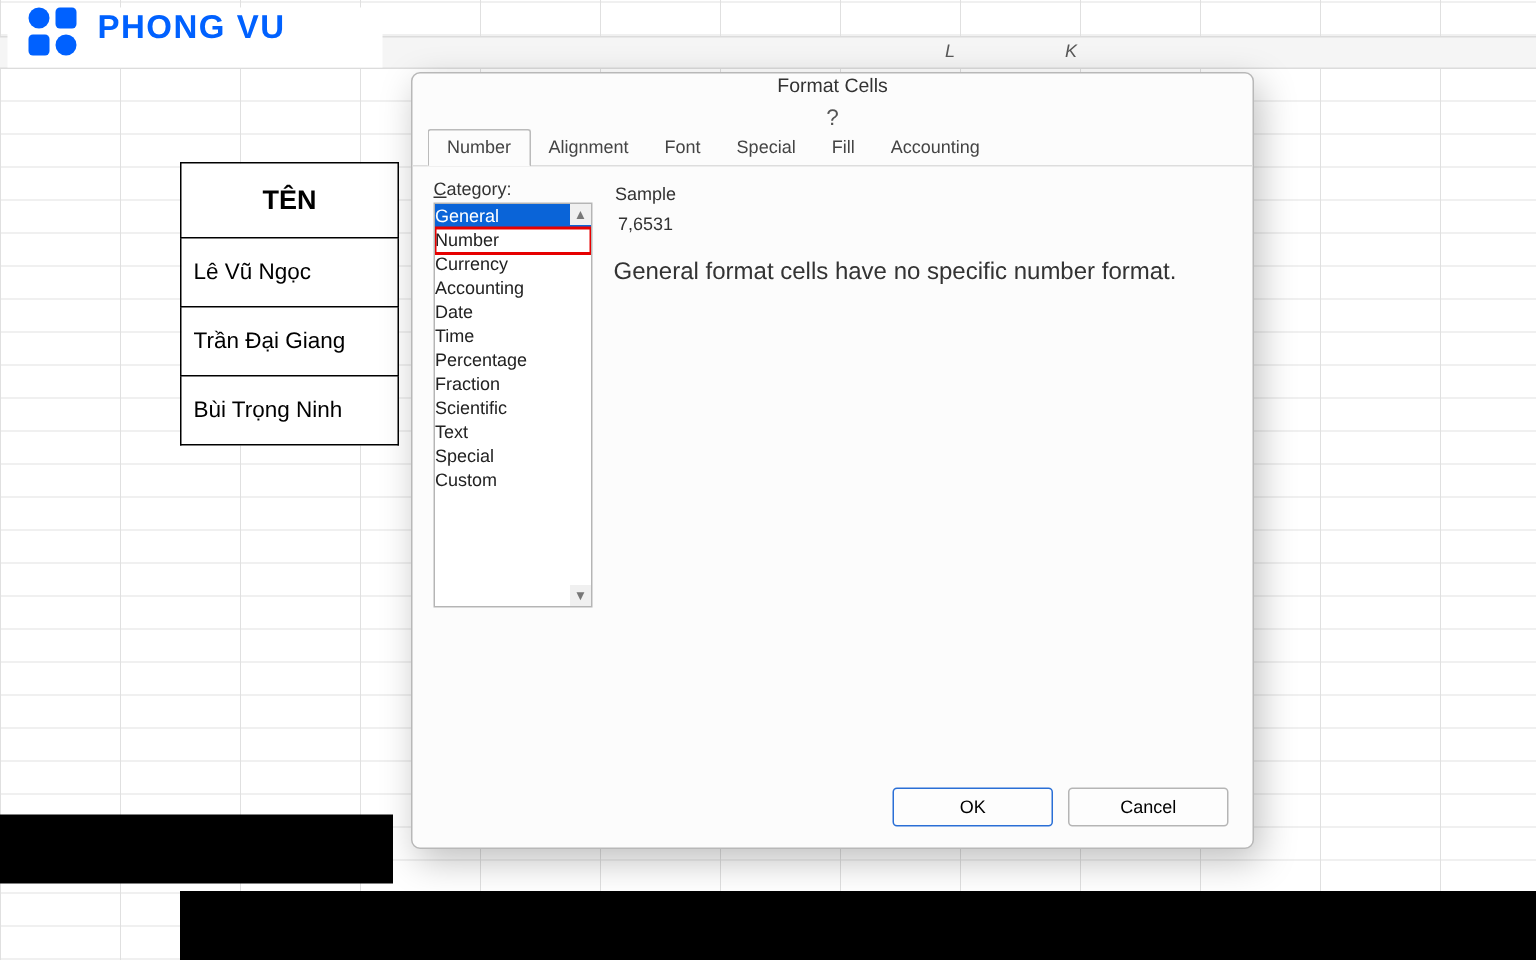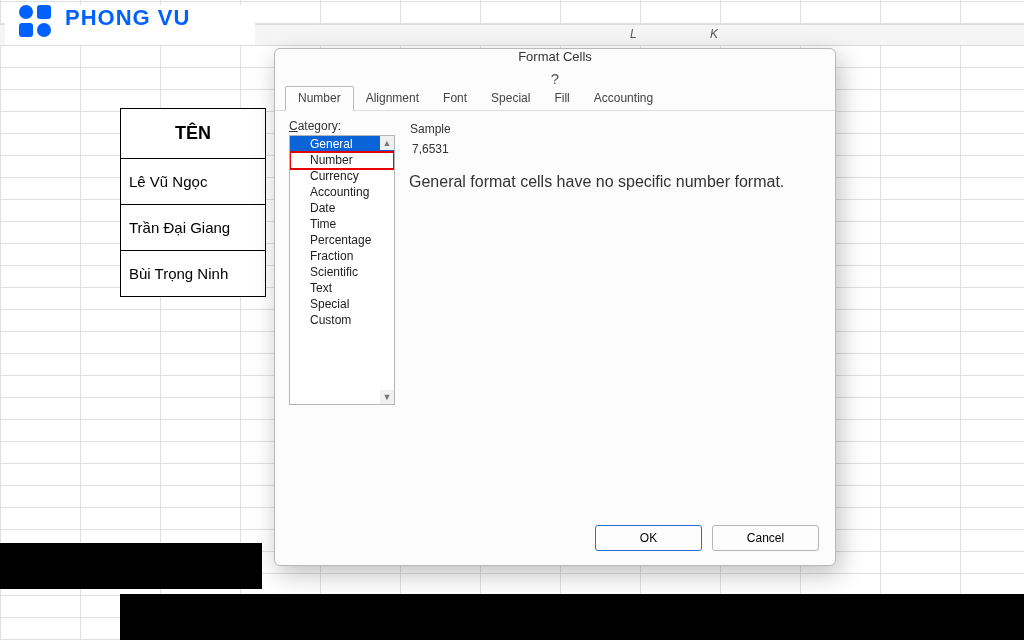--- a/index.html
+++ b/index.html
@@ -51,21 +51,21 @@
 
   .dlg-body { padding:8px 14px 0 14px; display:flex; gap:14px; }
   .cat-col { width:106px; }
   .cat-label { font-size:12px; color:#333; margin-bottom:2px;}
   .cat-label .ul { text-decoration:underline; }
   .cat-list {
     width:106px; height:270px; border:1px solid #b5b5b5; background:#fff; overflow:hidden; position:relative;
   }
   .cat-list .scroll-arrow { position:absolute; right:0; width:14px; height:14px; background:#f0f0f0; font-size:9px; text-align:center; line-height:14px; color:#777;}
   .sa-top{top:0} .sa-bot{bottom:0}
-  .cat-item { font-size:12px; padding:0px 20px; line-height:16px; cursor:default; color:#222;}
+  .cat-item { font-size:12px; padding:0px 0; line-height:16px; cursor:default; color:#222;}
   .cat-item.selected { background:#0a64d8; color:#fff;}
   .highlight-box { position:absolute; border:2.5px solid #e60000; pointer-events:none;}
 
   .right-col { flex:1; }
   .sample-box { border:1px solid transparent; }
   .sample-label { font-size:12px; color:#333; margin-top:2px;}
   .sample-val { font-size:12px; color:#333; padding:6px 2px 10px;}
   .desc { font-size:16px; color:#333; margin-top:6px;}
 
   .dlg-buttons { position:absolute; bottom:14px; right:16px; display:flex; gap:10px;}

